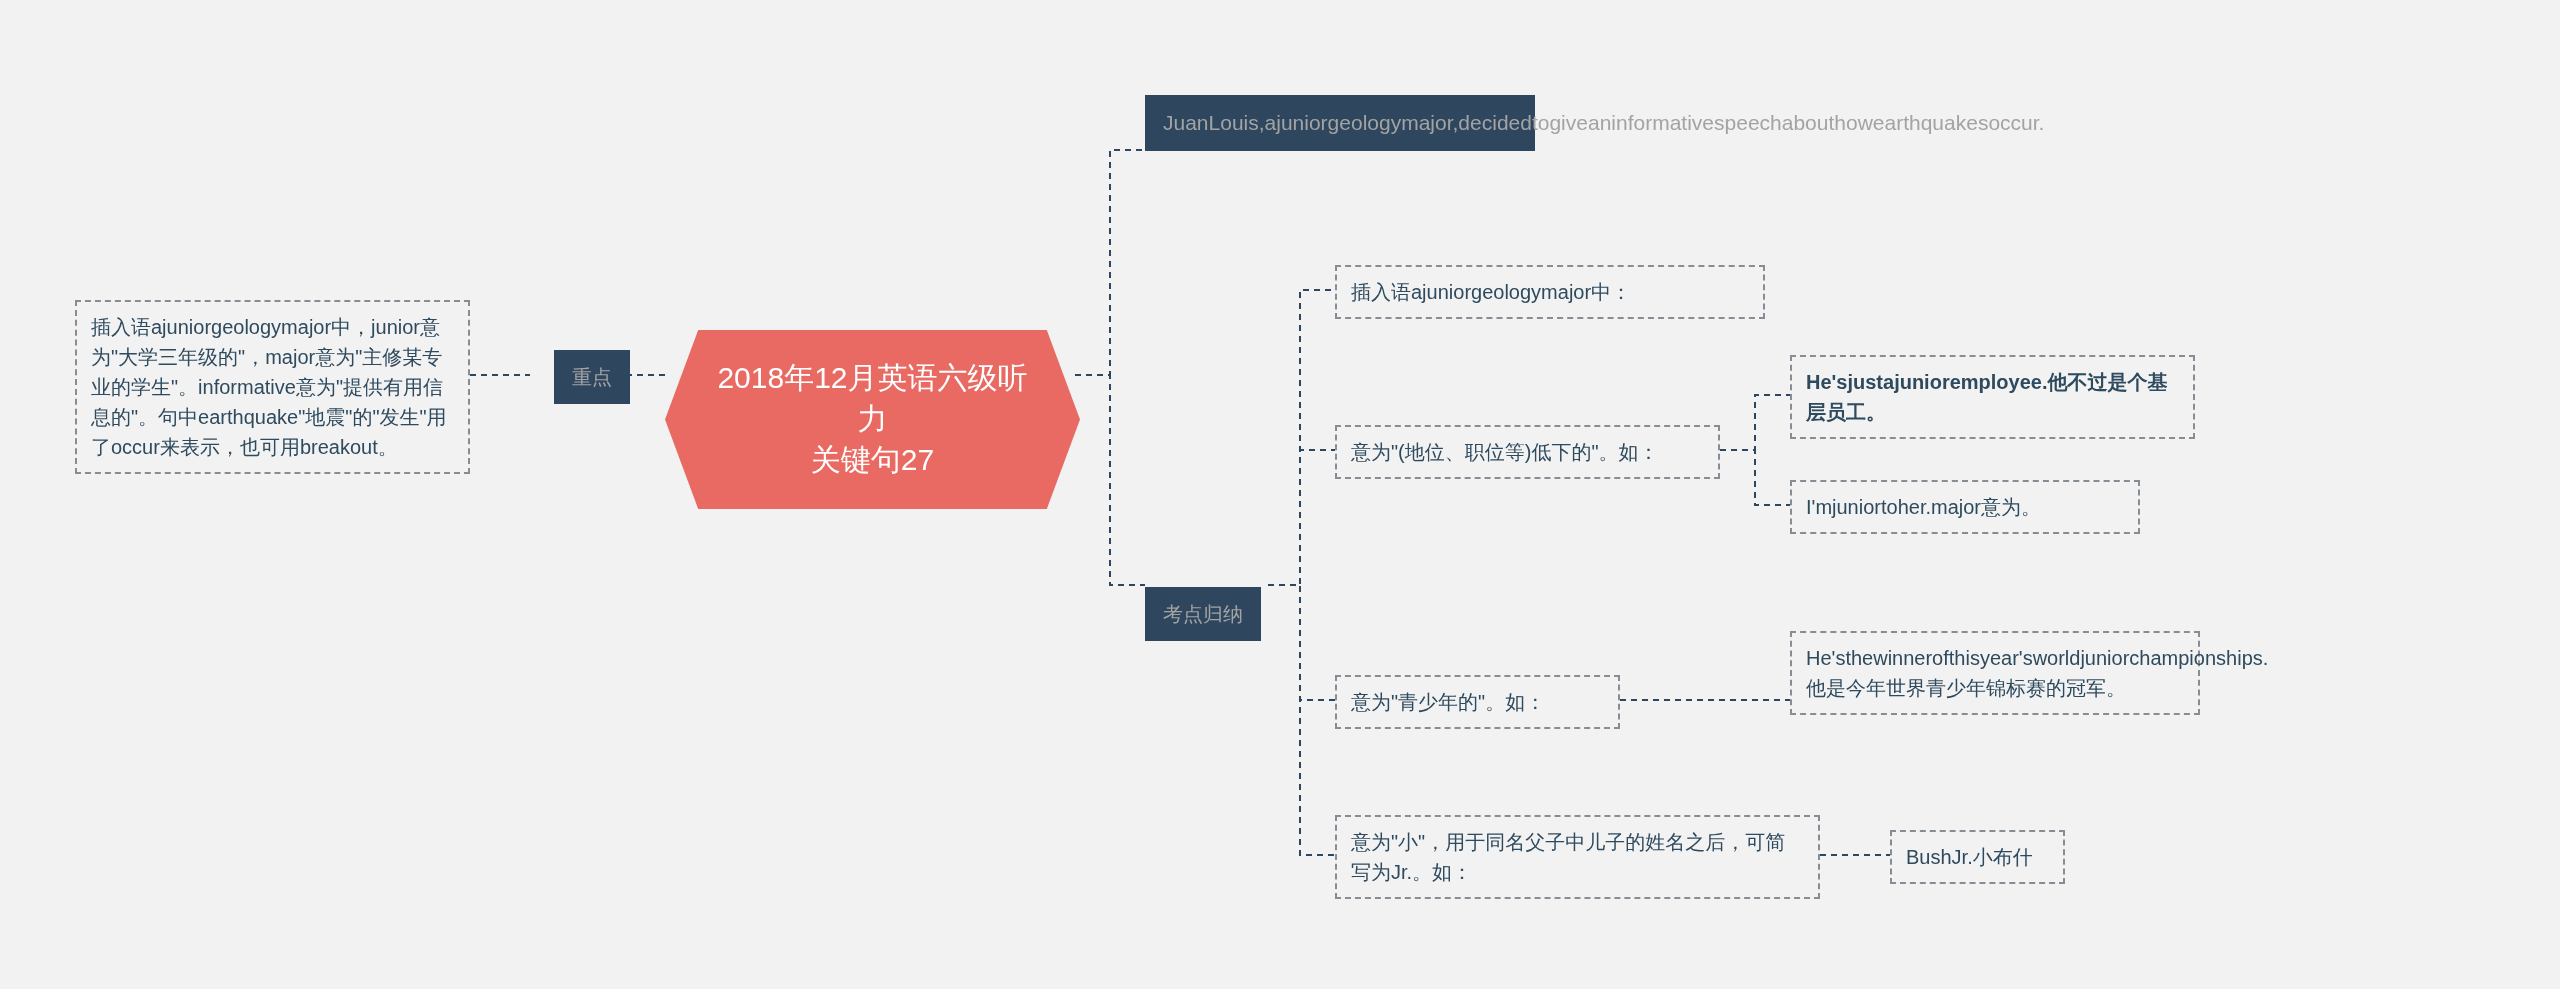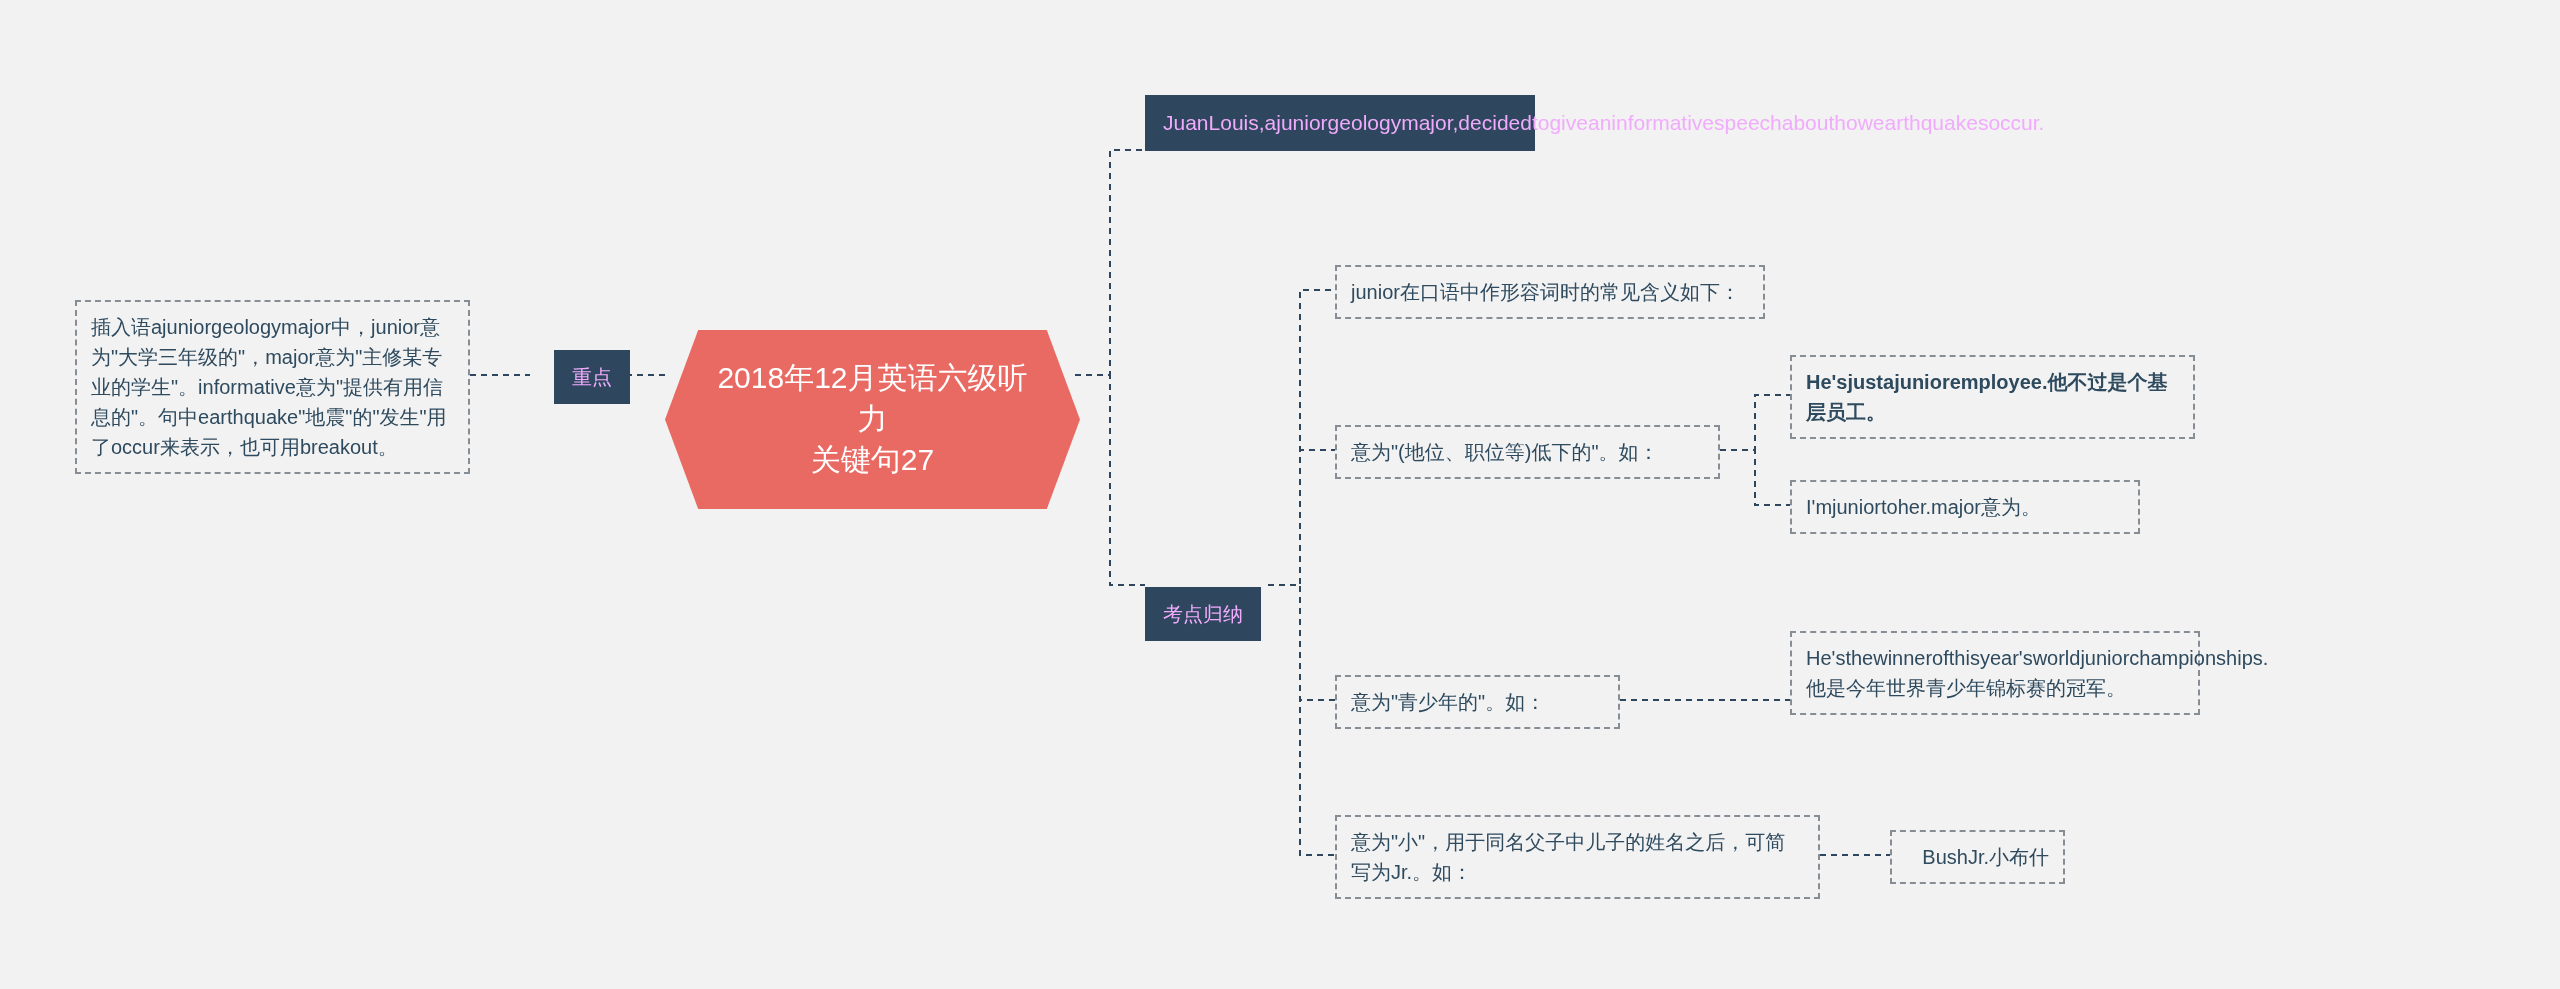--- a/index.html
+++ b/index.html
@@ -17,21 +17,21 @@
     font-size: 20px;
     line-height: 1.5;
   }
   .dashed-box {
     border: 2px dashed #868d94;
     padding: 10px 14px;
     background: transparent;
   }
   .solid-dark {
     background: #2e475e;
-    color: #f0abfc;
+    color: #a3a3a3;
     padding: 12px 18px;
   }
   .root {
     background: #e96a63;
     color: #fff;
     font-size: 30px;
     text-align: center;
     padding: 28px 40px;
     position: absolute;
     clip-path: polygon(8% 0, 92% 0, 100% 50%, 92% 100%, 8% 100%, 0 50%);
@@ -94,21 +94,21 @@
 
 <div class="node solid-dark" style="left:1145px; top:95px; width:390px; font-size:21px;">
   <span>JuanLouis,ajuniorgeologymajor,decidedtogiveaninformativespeechabouthowearthquakesoccur.</span>
 </div>
 
 <div class="node solid-dark" style="left:1145px; top:560px;margin-top:27px;">
   <span>考点归纳</span>
 </div>
 
 <div class="node dashed-box" style="left:1335px; top:265px; width:430px;">
-  <span>junior在口语中作形容词时的常见含义如下：</span>
+  <span>插入语ajuniorgeologymajor中：</span>
 </div>
 
 <div class="node dashed-box" style="left:1335px; top:425px; width:385px;">
   <span>意为"(地位、职位等)低下的"。如：</span>
 </div>
 <div class="node dashed-box" style="left:1790px; top:355px; width:405px;font-weight:bold;">
   <span>He'sjustajunioremployee.他不过是个基层员工。</span>
 </div>
 <div class="node dashed-box" style="left:1790px; top:480px; width:350px;">
   <span>I'mjuniortoher.major意为。</span>
@@ -117,15 +117,15 @@
 <div class="node dashed-box" style="left:1335px; top:675px; width:285px;">
   <span>意为"青少年的"。如：</span>
 </div>
 <div class="node dashed-box" style="left:1790px; top:631px; width:410px;">
   <span>He'sthewinnerofthisyear'sworldjuniorchampionships.他是今年世界青少年锦标赛的冠军。</span>
 </div>
 
 <div class="node dashed-box" style="left:1335px; top:815px; width:485px;">
   <span>意为"小"，用于同名父子中儿子的姓名之后，可简写为Jr.。如：</span>
 </div>
-<div class="node dashed-box" style="left:1890px; top:830px; width:175px;text-align:right;">
+<div class="node dashed-box" style="left:1890px; top:830px; width:175px;">
   <span>BushJr.小布什</span>
 </div>
 
 </body></html>

